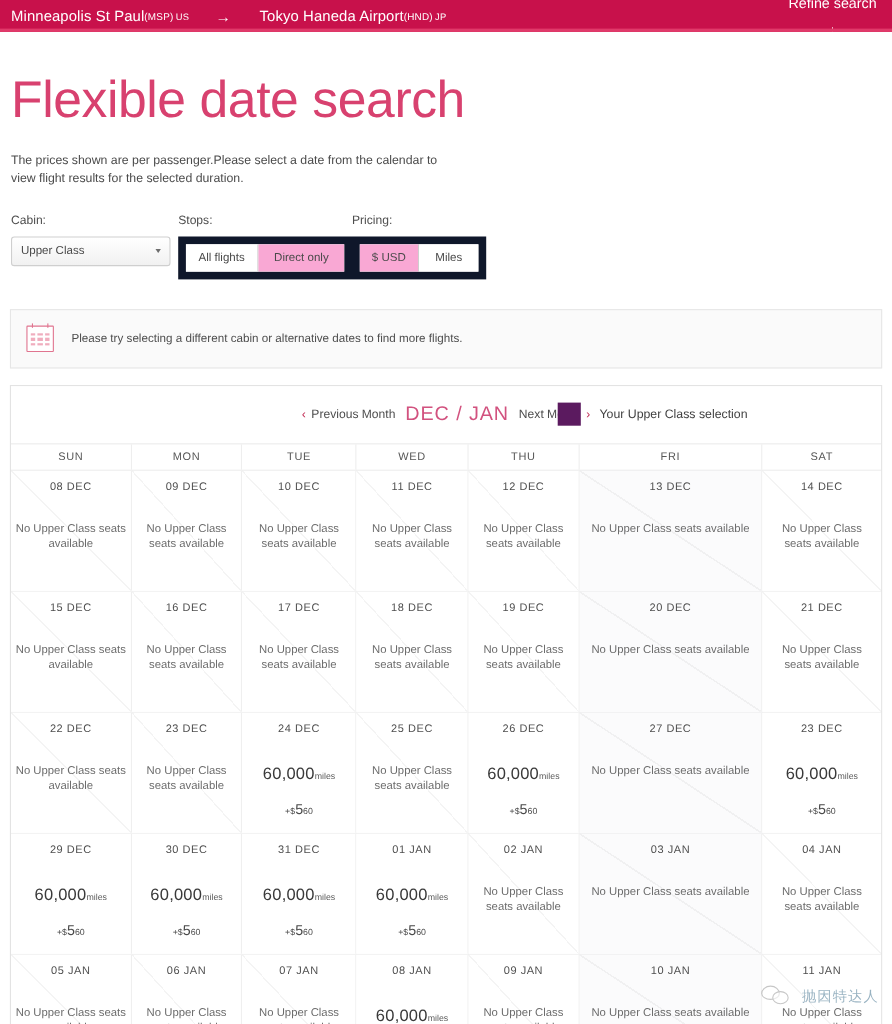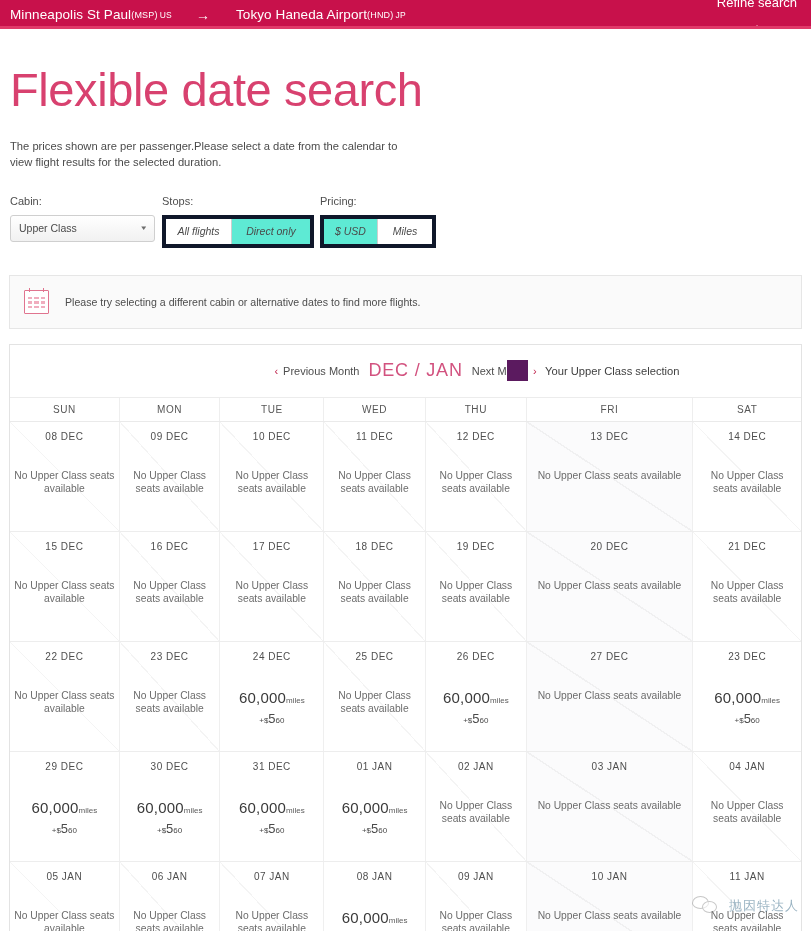--- a/index.html
+++ b/index.html
@@ -101,40 +101,39 @@
   }
   .select-caret {
     margin-left: auto;
     font-size: 7px;
     color: #6d6d6d;
     transform: scaleX(1.4);
   }
 
   .segmented {
     display: flex;
-    border: 4px solid #0f172a;
+    border: 7px solid #0f172a;
     border-radius: 0;
     overflow: hidden;
     width: fit-content;
     background:#fff;
-    font-style:italic;
   }
   .seg {
     height: 25px;
     display: flex;
     align-items: center;
     justify-content: center;
     font-size: 10.5px;
     color: #4a4a4a;
     background: #ffffff;
     cursor: pointer;
     border-right: 1px solid #cecece;
   }
   .seg:last-child { border-right: none; }
-  .seg.active { background: #5eead4; }
+  .seg.active { background: #f9a8d4; }
   .seg.w-a { width: 66px; }
   .seg.w-b { width: 78px; }
   .seg.w-c { width: 54px; }
   .seg.w-d { width: 54px; }
 
   
   .alert {
     margin-top: 27px;
     height: 54px;
     border: 1px solid #e6e6e6;
@@ -267,21 +266,21 @@
     font-weight: 300;
     letter-spacing: .2px;
     white-space: nowrap;
   }
   .cell .miles .unit {
     font-size: 8px;
     color: #5c5c5c;
     letter-spacing: 0;
   }
   .cell .tax {
-    margin-top: 5px;
+    margin-top: 16px;
     font-size: 8px;
     color: #4a4a4a;
     white-space: nowrap;
   }
   .cell .tax .big { font-size: 13px; font-weight: 300; }
   .cell .tax .cur { font-size: 8px; }
   .cell .tax .cents { font-size: 8px; }
 
   
   .cell.unavail:after {

